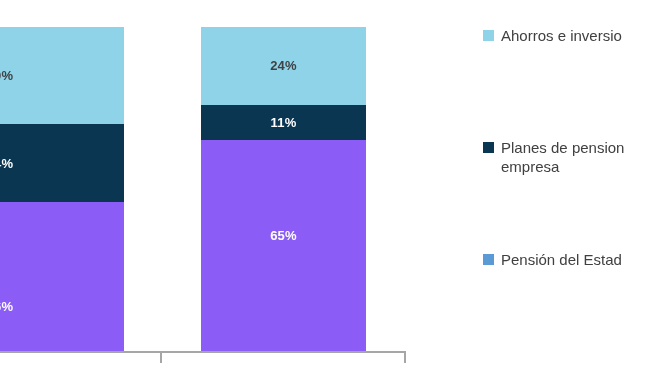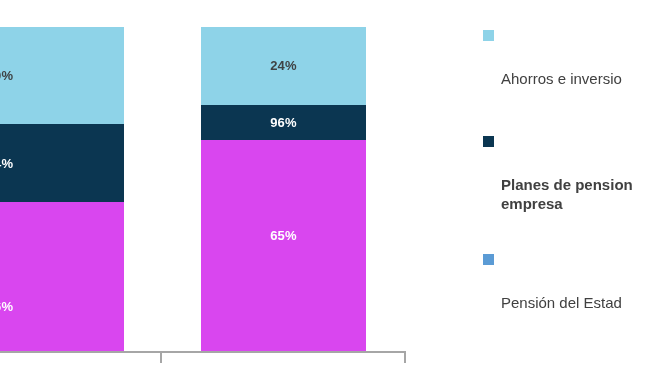--- a/index.html
+++ b/index.html
@@ -60,21 +60,21 @@
   }
   .seg-label {
     user-select: none;
     line-height: 1;
   }
   
   .bar-left .seg-label { transform: translateX(-41px); }
 
   .seg.savings   { background: #8ed3e8; }
   .seg.company   { background: #0b3651; }
-  .seg.state     { background: #d946ef; }
+  .seg.state     { background: #8b5cf6; }
 
   .seg.savings .seg-label { color: #3f4244; }
   .seg.company .seg-label { color: #ffffff; }
   .seg.state   .seg-label { color: #ffffff; }
 
   
   .bar-left  .seg.state   .seg-label { transform: translate(-41px, 30px); }
   .bar-right .seg.state   .seg-label { transform: translateY(-10px); }
 
   
@@ -106,36 +106,35 @@
     overflow: hidden;
   }
   .legend-item {
     position: absolute;
     left: 0;
     display: flex;
     align-items: flex-start;
     white-space: nowrap;
   }
   .legend-item.item-0 { top: 26px; }
-  .legend-item.item-1 { top: 132px; font-weight: bold; }
+  .legend-item.item-1 { top: 138px; }
   .legend-item.item-2 { top: 250px; text-align: center; }
 
   .legend-swatch {
     flex: 0 0 auto;
     width: 11px;
     height: 11px;
     margin-top: 4px;
     margin-right: 7px;
   }
   .legend-text {
     font-size: 15px;
     color: #404040;
     line-height: 19px;
     white-space: pre-line;
-    margin-top: 43px;
   }
 </style>
 </head>
 <body>
 
 <div id="canvas">
 
   <div class="plot">
 
     <div class="bar bar-left">
@@ -148,21 +147,21 @@
       <div class="seg state" style="height:46%">
         <span class="seg-label">46%</span>
       </div>
     </div>
 
     <div class="bar bar-right">
       <div class="seg savings" style="height:24%">
         <span class="seg-label">24%</span>
       </div>
       <div class="seg company" style="height:11%">
-        <span class="seg-label">96%</span>
+        <span class="seg-label">11%</span>
       </div>
       <div class="seg state" style="height:65%">
         <span class="seg-label">65%</span>
       </div>
     </div>
 
     <div class="axis-line"></div>
     <div class="axis-tick tick-mid"></div>
     <div class="axis-tick tick-right"></div>
   </div>

